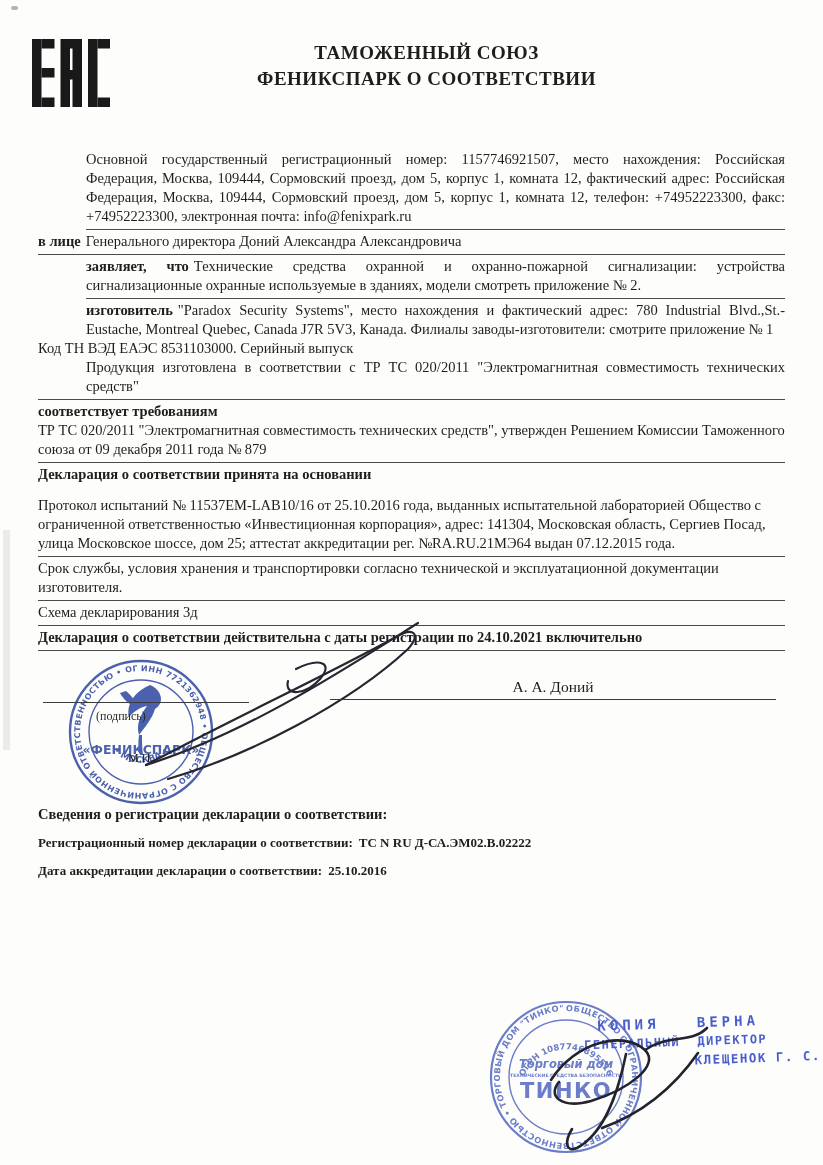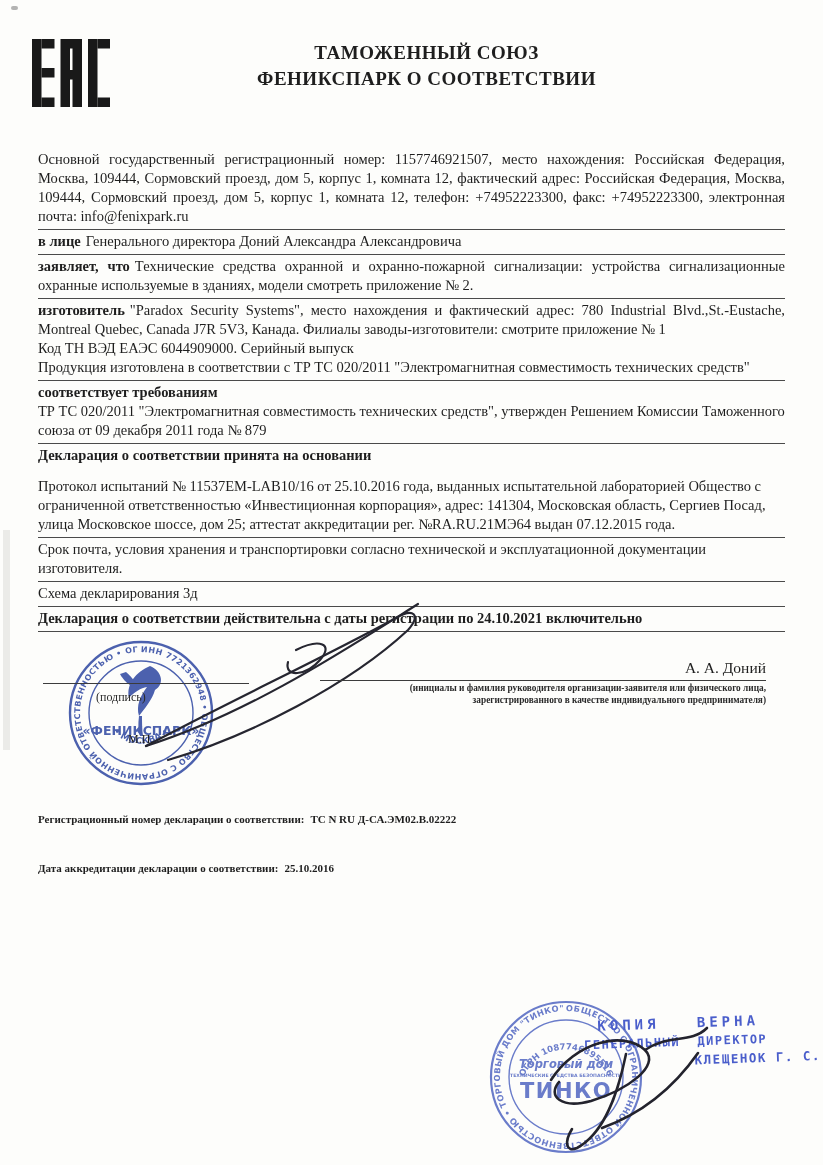--- a/index.html
+++ b/index.html
@@ -17,39 +17,39 @@
   .scan-speck{position:absolute;left:11px;top:6px;width:7px;height:4px;background:#777;opacity:.55;border-radius:2px;}
 
   header{display:flex;align-items:flex-start;padding:38px 38px 0 32px;height:74px;}
   .eac{flex:0 0 96px;}
   .titles{flex:1;text-align:center;padding-top:2px;padding-right:60px;}
   .titles div{font-weight:bold;font-size:19px;line-height:26px;letter-spacing:.5px;}
 
   .content{margin:36px 38px 0 38px;font-size:14.5px;line-height:19px;}
   .row{padding:2px 0 3px 0;}
   .line-b{border-bottom:1px solid #4a4a4a;}
-  .just{text-align:justify;}
+  .just{text-align:justify;margin-left:48px;}
   b.lbl{margin-right:5px;}
   .gap-top{margin-top:12px;}
   .bold{font-weight:bold;}
 
   
   .sig-area{position:relative;height:148px;}
   .sign-line-left{position:absolute;left:5px;top:51px;width:206px;border-top:1.3px solid #3c3c3c;}
   .sign-caption{position:absolute;left:58px;top:56px;font-size:12px;color:#2a2a2a;}
   .seal-caption{position:absolute;left:90px;top:98px;font-size:12px;}
-  .signer{position:absolute;left:282px;top:26px;width:446px;text-align:right;}
+  .signer{position:absolute;left:292px;top:26px;width:446px;text-align:center;}
   .signer-name{font-size:15.5px;padding-bottom:3px;border-bottom:1.3px solid #3c3c3c;}
   .signer-note{font-size:9.3px;line-height:11.5px;font-weight:bold;color:#2a2a2a;margin-top:2px;}
   .stamp1{position:absolute;left:28px;top:6px;opacity:.92;}
   .sig1{position:absolute;left:50px;top:-46px;pointer-events:none;}
 
   .reg-block{margin-top:6px;}
   .reg-heading{font-weight:bold;font-size:14.5px;}
-  .reg-line{font-weight:bold;font-size:11px;margin-top:30px;}
+  .reg-line{font-weight:bold;font-size:13px;margin-top:9px;}
   .reg-line b{margin-right:6px;}
 
   
   .stamp2{position:absolute;left:487px;top:998px;opacity:.9;}
   .copy-stamp{
     position:absolute;left:598px;top:1014px;width:215px;
     transform:rotate(-2deg);
     color:#4a5ecb;font-family:"DejaVu Sans Mono",monospace;font-weight:bold;
   }
   .copy-stamp .l1{font-size:14px;letter-spacing:4px;white-space:pre;}
@@ -101,36 +101,36 @@
     </div>
 
     <div class="row line-b just">
       <b class="lbl">заявляет, что</b><span>Технические средства охранной и охранно-пожарной сигнализации: устройства сигнализационные охранные используемые в зданиях, модели смотреть приложение № 2.</span>
     </div>
 
     <div class="row line-b">
       <div class="just">
         <b class="lbl">изготовитель</b><span>"Paradox Security Systems", место нахождения и фактический адрес: 780 Industrial Blvd.,St.-Eustache, Montreal Quebec, Canada J7R 5V3, Канада. Филиалы заводы-изготовители: смотрите приложение № 1</span>
       </div>
-      <div>Код ТН ВЭД ЕАЭС 6044909000. Серийный выпуск</div>
+      <div>Код ТН ВЭД ЕАЭС 8531103000. Серийный выпуск</div>
       <div class="just">Продукция изготовлена в соответствии с ТР ТС 020/2011 "Электромагнитная совместимость технических средств"</div>
     </div>
 
     <div class="row line-b">
       <div class="bold">соответствует требованиям</div>
       <div>ТР ТС 020/2011 "Электромагнитная совместимость технических средств", утвержден Решением Комиссии Таможенного союза от 09 декабря 2011 года № 879</div>
     </div>
 
     <div class="row line-b">
       <div class="bold">Декларация о соответствии принята на основании</div>
       <div class="gap-top">Протокол испытаний № 11537EM-LAB10/16 от 25.10.2016 года, выданных испытательной лабораторией Общество с ограниченной ответственностью «Инвестиционная корпорация», адрес: 141304, Московская область, Сергиев Посад, улица Московское шоссе, дом 25; аттестат аккредитации рег. №RA.RU.21МЭ64 выдан 07.12.2015 года.</div>
     </div>
 
     <div class="row line-b">
-      <div>Срок почта, условия хранения и транспортировки согласно технической и эксплуатационной документации изготовителя.</div>
+      <div>Срок службы, условия хранения и транспортировки согласно технической и эксплуатационной документации изготовителя.</div>
     </div>
 
     <div class="row line-b">
       <span>Схема декларирования 3д</span>
     </div>
 
     <div class="row line-b bold">
       <span>Декларация о соответствии действительна с даты регистрации по 24.10.2021 включительно</span>
     </div>
 
@@ -163,28 +163,25 @@
           <path d="M208 64 C232 52 246 58 232 74 C218 90 196 92 200 76"></path>
         </g>
       </svg>
 
       <div class="sign-line-left"></div>
       <div class="sign-caption">(подпись)</div>
       <div class="seal-caption">М.П.</div>
 
       <div class="signer">
         <div class="signer-name">А. А. Доний</div>
-        <div class="signer-note">
-          <div>(инициалы и фамилия руководителя организации-заявителя или физического лица,</div>
-          <div>зарегистрированного в качестве индивидуального предпринимателя)</div>
-        </div>
       </div>
     </div>
 
     <div class="reg-block">
+      <div class="reg-heading">Сведения о регистрации декларации о соответствии:</div>
       <div class="reg-line">
         <b>Регистрационный номер декларации о соответствии:</b><span>ТС N RU Д-СА.ЭМ02.В.02222</span>
       </div>
       <div class="reg-line">
         <b>Дата аккредитации декларации о соответствии:</b><span>25.10.2016</span>
       </div>
     </div>
   </main>
 
   <svg class="stamp2" width="158" height="158" viewBox="0 0 158 158">

